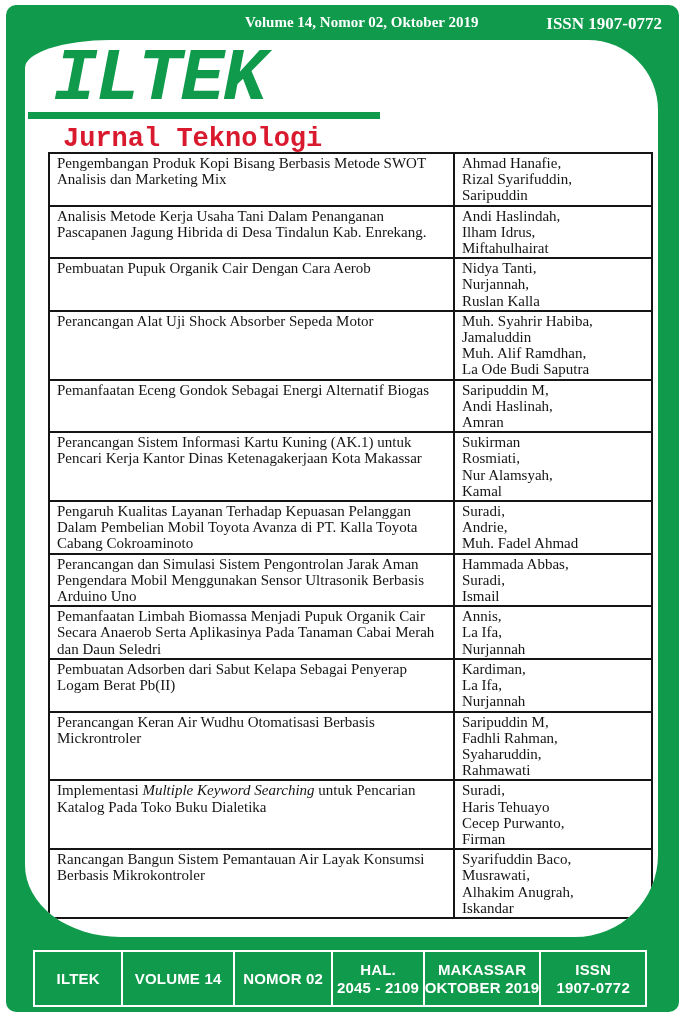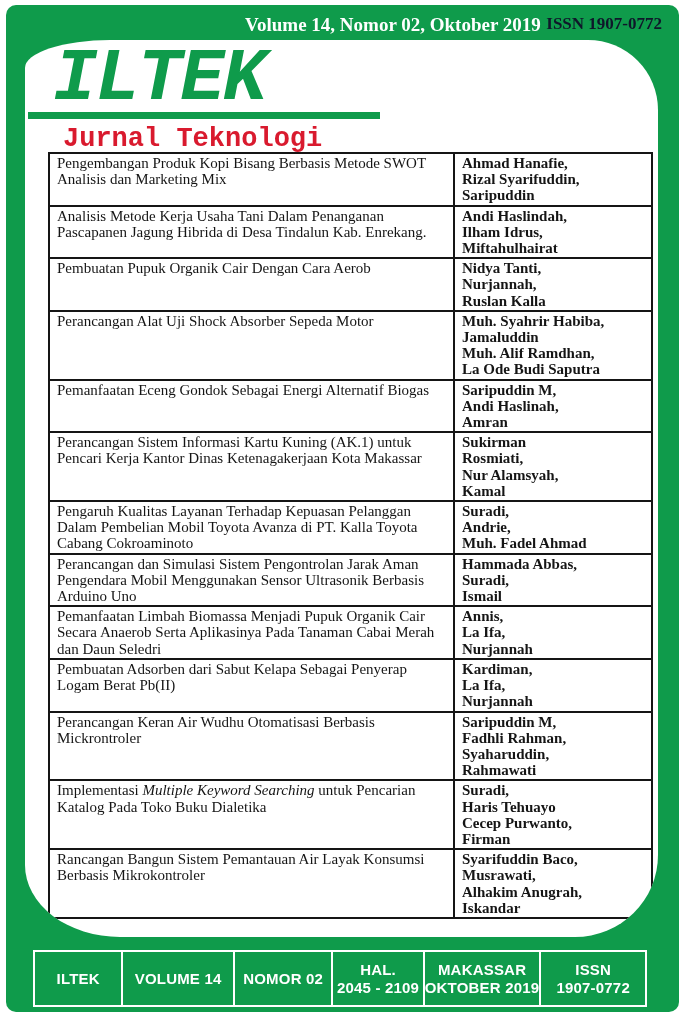--- a/index.html
+++ b/index.html
@@ -16,27 +16,27 @@
   }
   .page{position:absolute;inset:0;background:#fff;}
   .frame{
     position:absolute;left:6px;top:5px;width:673px;height:1007px;
     background:var(--green);
     border-radius:10px;
   }
   
   .band-volume{
     position:absolute;left:239px;top:9px;
-    color:#fff;font-weight:bold;font-size:19px;
+    color:#fff;font-weight:bold;font-size:15px;
     font-family:"Liberation Serif", serif;
     white-space:nowrap;
   }
   .band-issn{
     position:absolute;right:17px;top:9px;
-    color:#0f172a;font-weight:bold;font-size:17px;
+    color:#ffffff;font-weight:bold;font-size:17px;
     font-family:"Liberation Serif", serif;
     white-space:nowrap;
   }
   
   .panel{
     position:absolute;left:19px;top:35px;width:633px;height:897px;
     background:#fff;
     border-radius:85px 70px 83px 95px / 28px 70px 82px 72px;
     overflow:hidden;
   }
@@ -71,21 +71,21 @@
   }
   table.toc td{
     border:2px solid var(--ink);
     vertical-align:top;
     font-size:15px;
     line-height:16.2px;
     color:var(--ink);
     font-family:"Liberation Serif", serif;
   }
   td.title-cell{width:405px;padding:1px 10px 1px 7px;border-radius:6px;}
-  td.authors-cell{width:198px;padding:1px 4px 1px 7px;font-weight:bold;}
+  td.authors-cell{width:198px;padding:1px 4px 1px 7px;}
   td.authors-cell div{white-space:nowrap;}
   
   table.footer{
     position:absolute;left:27px;top:945px;
     width:614px;height:57px;
     border-collapse:collapse;
   }
   table.footer td{
     border:2px solid #ffffff;
     color:#ffffff;

